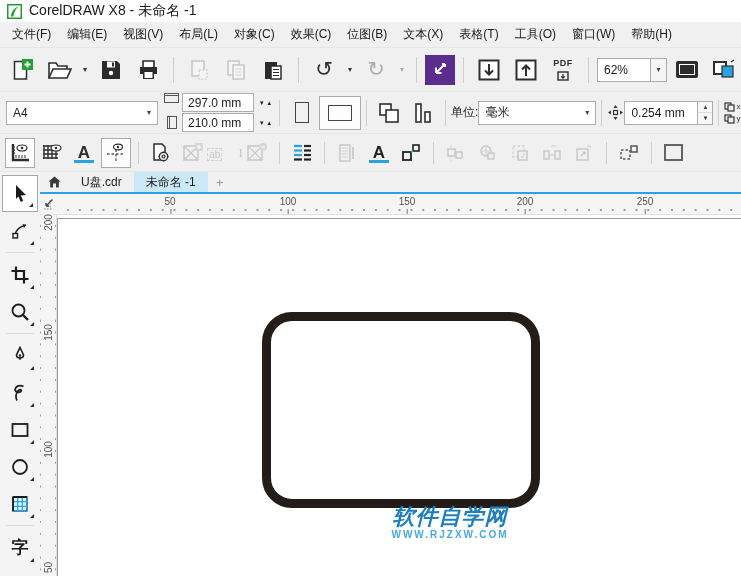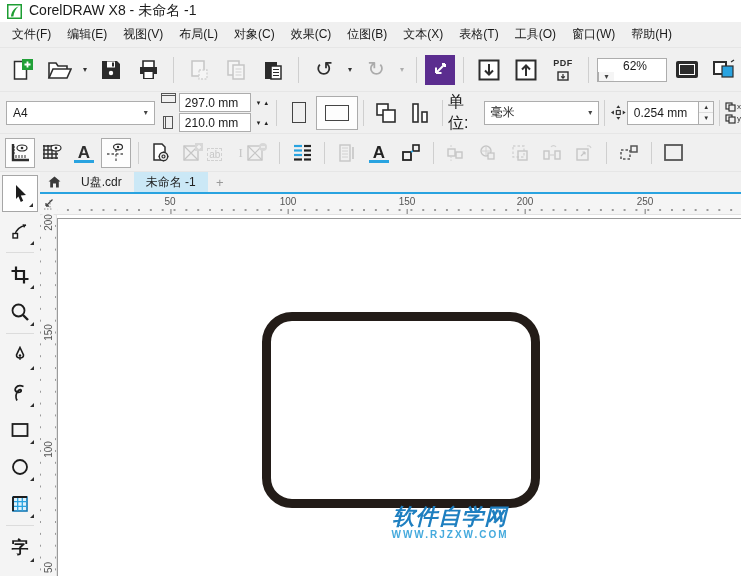--- a/index.html
+++ b/index.html
@@ -191,21 +191,21 @@
     <button class="tbtn">
       <div style="display:flex;flex-direction:column;align-items:center;gap:3px;">
         <span style="font-size:9px;font-weight:bold;color:#2e2e2e;letter-spacing:.5px;">PDF</span>
         <svg width="12" height="10" viewBox="0 0 12 10">
           <rect x="1" y="1" width="10" height="8" fill="none" stroke="#2e2e2e" stroke-width="1.4"></rect>
           <path d="M6 3 V7 M4.2 5.4 L6 7.2 L7.8 5.4" stroke="#2e2e2e" stroke-width="1.2" fill="none"></path>
         </svg>
       </div>
     </button>
     <div class="sep"></div>
-    <div class="combo" style="width:78px;flex-direction:column;">
+    <div class="combo" style="width:78px;">
       <span class="cv">62%</span>
       <span class="ca" style="border-left:1px solid #adadad;align-self:stretch;display:flex;align-items:center;justify-content:center;background:#f5f5f5;">▾</span>
     </div>
     <button class="tbtn">
       <div style="width:22px;height:17px;background:#2b2b2b;border-radius:2px;outline:1px solid #fff;outline-offset:-4px;"></div>
     </button>
     <button class="tbtn">
       <svg width="24" height="21" viewBox="0 0 24 21">
         <rect x="2" y="3" width="12" height="12" fill="#fff" stroke="#2e2e2e" stroke-width="2"></rect>
         <rect x="10" y="7" width="11" height="11" fill="#29a3e0" stroke="#2e2e2e" stroke-width="1.2"></rect>
@@ -255,21 +255,21 @@
         <rect x="8" y="8" width="12" height="12" fill="#fff" stroke="#2e2e2e" stroke-width="1.6"></rect>
       </svg>
     </button>
     <button class="tbtn">
       <svg width="20" height="22" viewBox="0 0 20 22">
         <rect x="3" y="2" width="5" height="18" fill="#fff" stroke="#2e2e2e" stroke-width="1.6"></rect>
         <rect x="12" y="10" width="5" height="10" fill="#fff" stroke="#2e2e2e" stroke-width="1.6"></rect>
       </svg>
     </button>
     <div class="sep"></div>
-    <span style="font-size:16px;">单位:</span>
+    <span style="font-size:12px;">单位:</span>
     <div class="combo" style="width:118px;">
       <span class="cv">毫米</span>
       <span class="ca">▾</span>
     </div>
     <div class="sep"></div>
     <svg width="17" height="17" viewBox="0 0 17 17">
       <rect x="6.5" y="6.5" width="4" height="4" fill="none" stroke="#333" stroke-width="1.2"></rect>
       <path d="M8.5 1 L6.5 4 H10.5 Z M8.5 16 L6.5 13 H10.5 Z M1 8.5 L4 6.5 V10.5 Z M16 8.5 L13 6.5 V10.5 Z" fill="#333"></path>
     </svg>
     <div class="combo" style="width:74px;">

